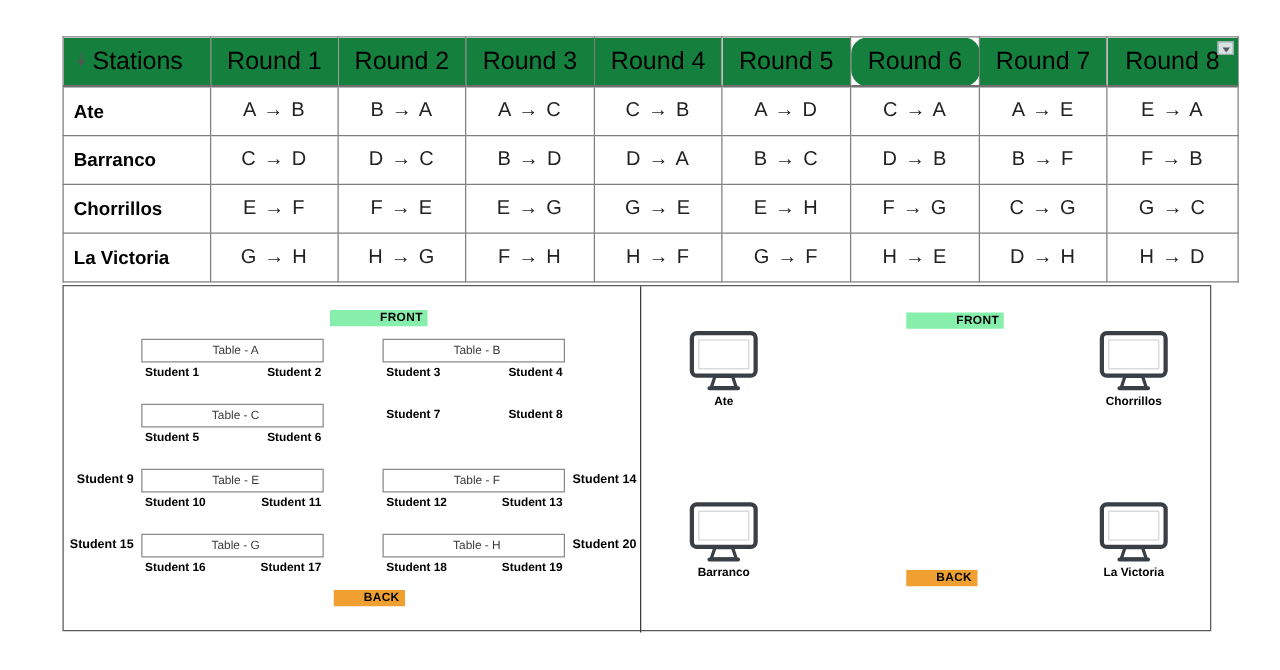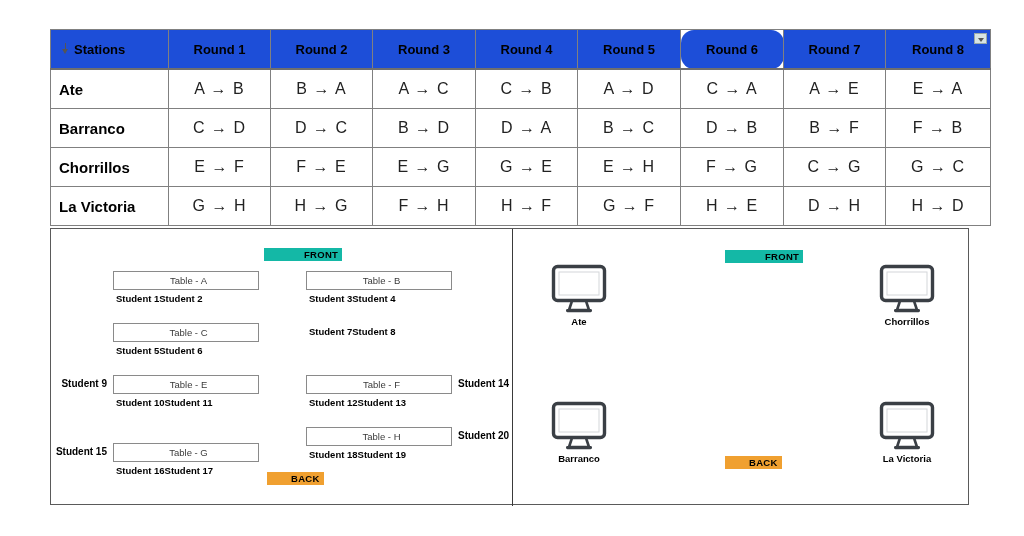--- a/index.html
+++ b/index.html
@@ -21,23 +21,23 @@
     width:921px;
     table-layout:fixed;
   }
   table.rotation th, table.rotation td{
     border:1px solid #808080;
     padding:0;
     height:38px;
     font-size:15px;
   }
   table.rotation thead th{
-    background:#1d4ed8;
-    font-weight:bold;
-    font-size:13px;
+    background:#15803d;
+    font-weight:normal;
+    font-size:20px;
     text-align:center;
     border-bottom:2px solid #6f6f6f;
     position:relative;
   }
   table.rotation thead th.station-head{
     text-align:left;
     padding-left:10px;
   }
   .sort-arrow{
     display:inline-block;
@@ -96,41 +96,42 @@
   .badge{
     position:absolute;
     font-size:9.5px;
     font-weight:bold;
     letter-spacing:0.3px;
     padding:1px 4px 1px 4px;
     line-height:11px;
     color:#000;
     white-space:nowrap;
   }
-  .badge-front{background:#14b8a6;padding-left:40px;}
+  .badge-front{background:#86efac;padding-left:40px;}
   .badge-back{background:#f0a030;padding-left:24px;}
 
   
   .classroom{position:absolute;left:0;top:0;width:461px;height:277px;}
   .table-unit{position:absolute;}
   .table-box{
     width:146px;height:19px;
     border:1px solid #8a8a8a;
     box-sizing:border-box;
     background:#fff;
     font-size:9.5px;
     color:#3a3a3a;
     line-height:17px;
     padding-left:5px;
     white-space:nowrap;
     text-align:center;
   }
   .seat-row{
     width:146px;
     display:flex;
+    justify-content:space-between;
     font-size:9.5px;
     font-weight:bold;
     margin-top:3px;
     padding:0 2px 0 3px;
     box-sizing:border-box;
   }
   .side-label{
     position:absolute;
     font-size:10px;
     font-weight:bold;
@@ -267,21 +268,21 @@
 
     <div class="table-unit" style="left:255px;top:146px;">
       <div class="side-label right">Student 14</div>
       <div class="table-box">Table - F</div>
       <div class="seat-row">
         <span>Student 12</span>
         <span>Student 13</span>
       </div>
     </div>
 
-    <div class="table-unit" style="left:62px;top:214px;">
+    <div class="table-unit" style="left:62px;top:198px;">
       <div class="side-label left">Student 15</div>
       <div class="table-box">Table - G</div>
       <div class="seat-row">
         <span>Student 16</span>
         <span>Student 17</span>
       </div>
     </div>
 
     <div class="table-unit" style="left:255px;top:198px;">
       <div class="side-label right">Student 20</div>

